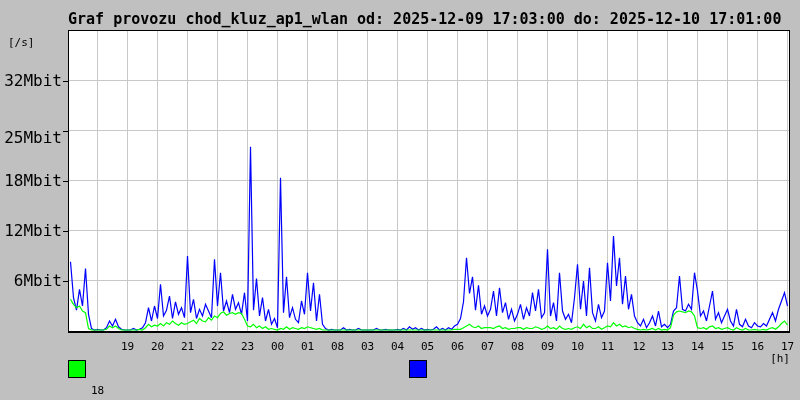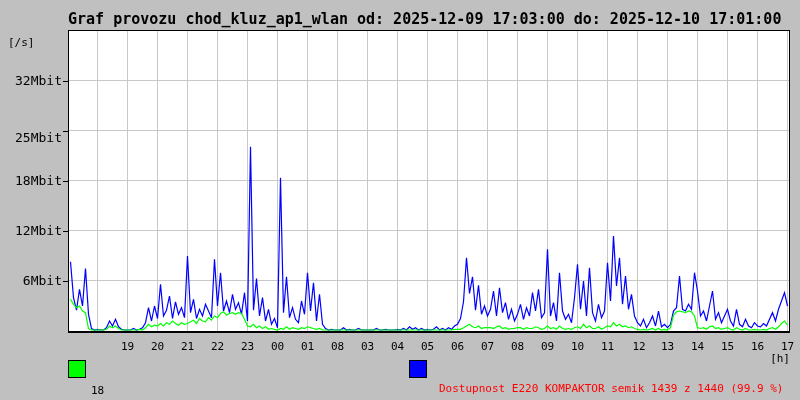--- a/index.html
+++ b/index.html
@@ -16,21 +16,21 @@
     font-size:15px;font-weight:bold;white-space:pre;letter-spacing:0;
   }
   .yunit{position:absolute;left:8px;top:36px;font-size:11px;}
   .plot{
     position:absolute;left:68px;top:30px;width:720px;height:300px;
     background:#ffffff;border:1px solid #000;border-bottom-width:2px;
   }
   .plot svg{display:block;}
   .ylabel{
     position:absolute;left:2px;width:60px;text-align:right;
-    font-size:13px;line-height:11px;
+    font-size:16px;line-height:11px;
   }
   .ytick{position:absolute;left:63px;width:5px;height:1px;background:#000;}
   .xlabel{
     position:absolute;top:341px;width:30px;text-align:center;
     font-size:11px;line-height:11px;
   }
   .xunit{position:absolute;left:760px;top:352px;width:30px;text-align:right;font-size:11px;}
   .swatch{
     position:absolute;width:16px;height:16px;border:1px solid #000;
   }
@@ -126,15 +126,14 @@
       <div class="xlabel" style="left: 742.5px;">16</div>
       <div class="xlabel" style="left: 772.5px;">17</div>
     </div>
 
   <div class="xunit">[h]</div>
 
   <span class="swatch" id="in-swatch" style="left: 68px; top: 360px; background: rgb(0, 255, 0);"></span>
 
   <span class="swatch" id="out-swatch" style="left: 409px; top: 360px; background: rgb(0, 0, 255);"></span>
 
-  <div class="availability" id="availability-text" style="color: rgb(255, 0, 0);">Dostupnost E220 KOMPAKTOR semik 1439 z 1440 (99.9 %)</div>
 
 </div>
 
 </body></html>

